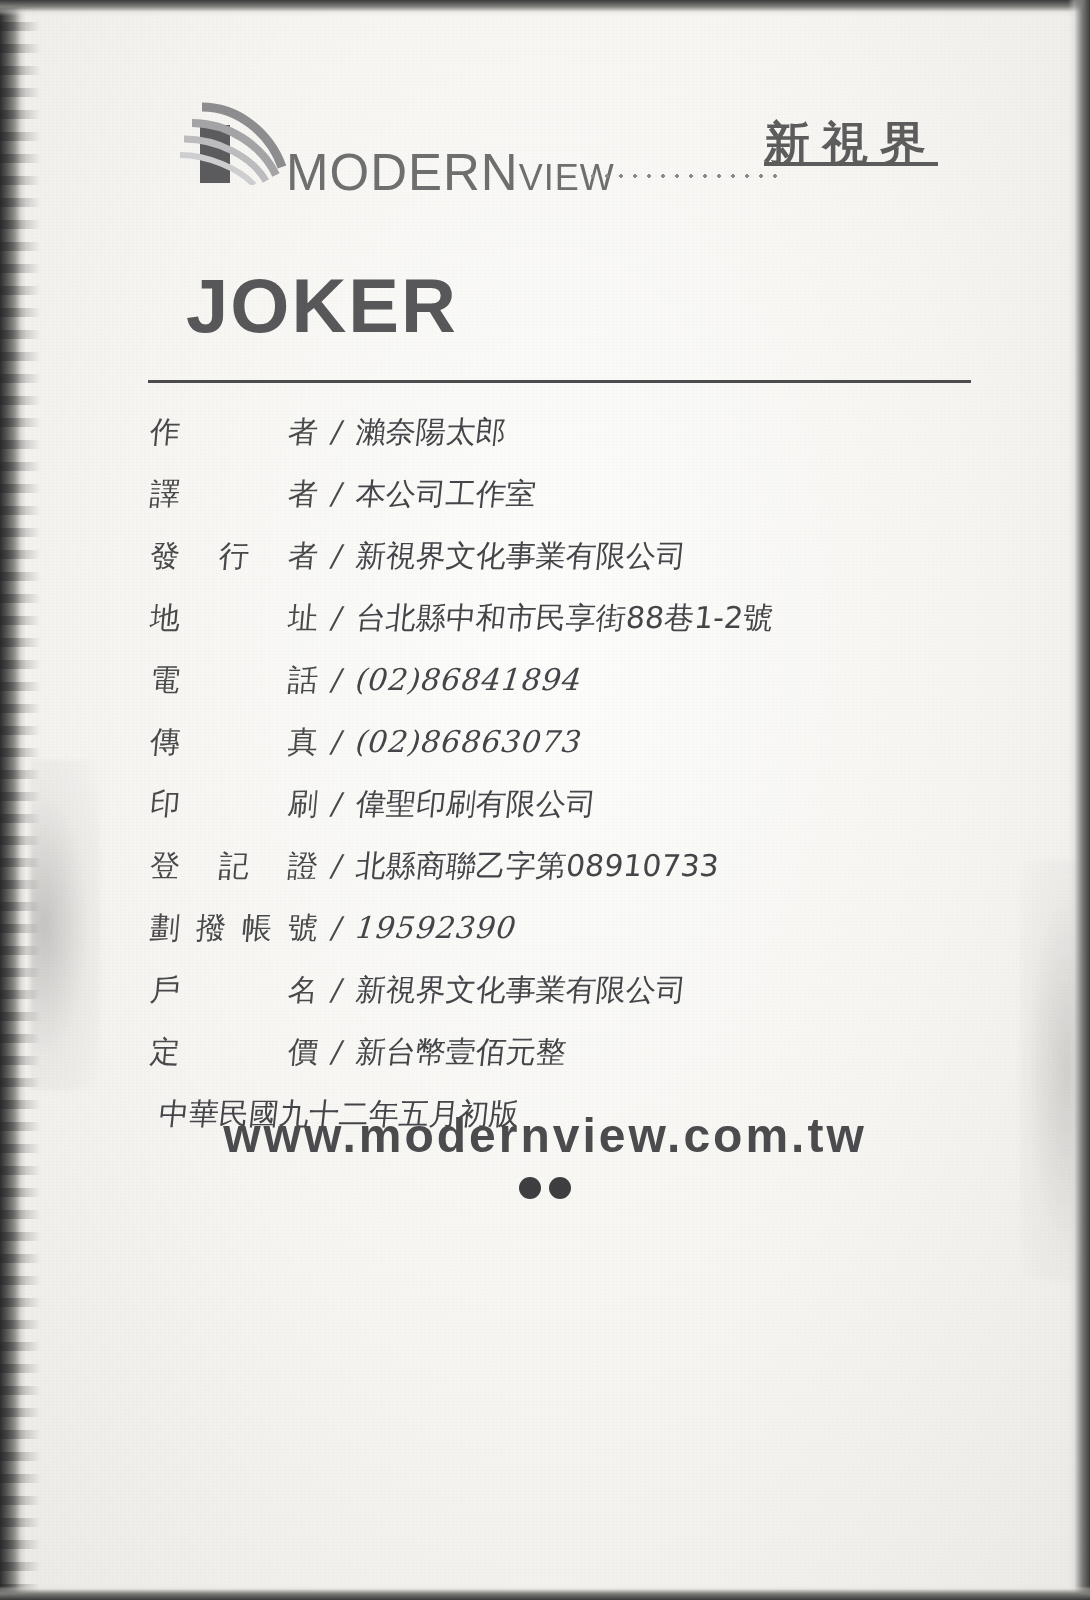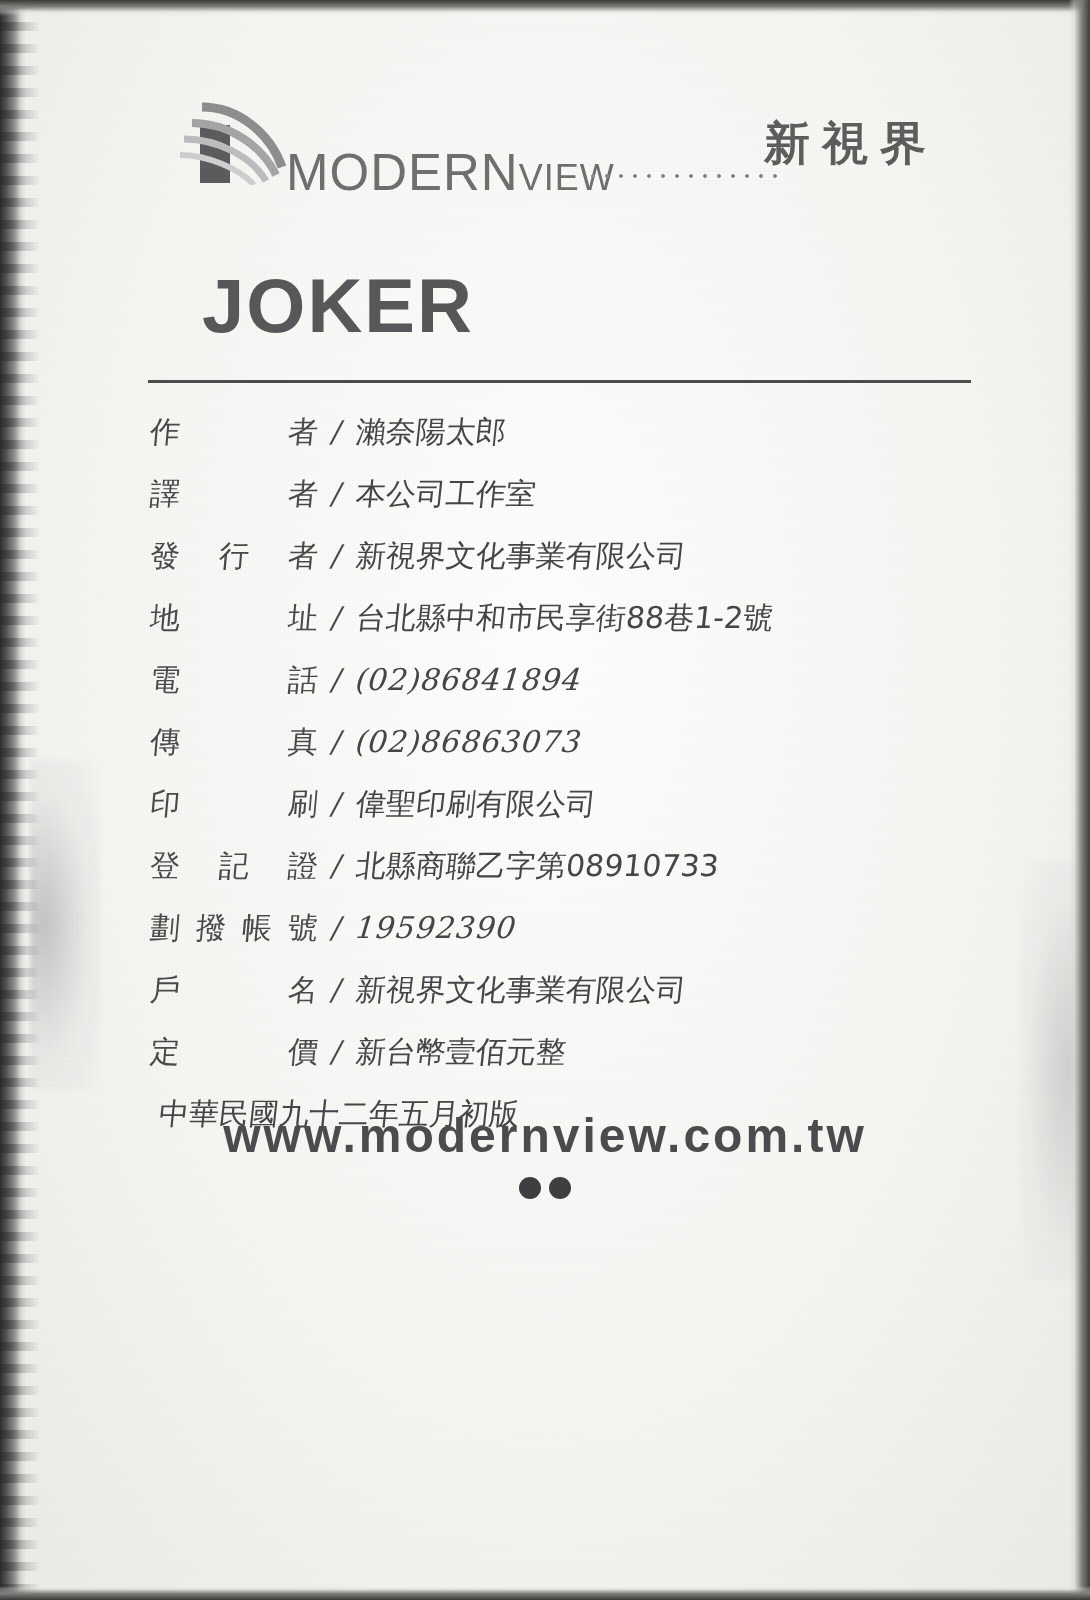--- a/index.html
+++ b/index.html
@@ -135,33 +135,33 @@
   }
   .logo-cjk {
     position: absolute;
     right: 0;
     top: 18px;
     font-family: "DejaVu Sans", sans-serif;
     font-size: 46px;
     letter-spacing: 12px;
     color: #5d5d5d;
     font-weight: 700;
+    text-decoration: underline;
   }
 
   
   .title {
     position: absolute;
     left: 186px;
     top: 262px;
     font-family: "Liberation Sans", sans-serif;
     font-weight: 700;
     font-size: 76px;
     letter-spacing: 2px;
     color: #58585a;
-    margin-left: 16px;
   }
   .rule {
     position: absolute;
     left: 148px;
     top: 380px;
     width: 823px;
     height: 3px;
     background: #4d4d4f;
   }
 

